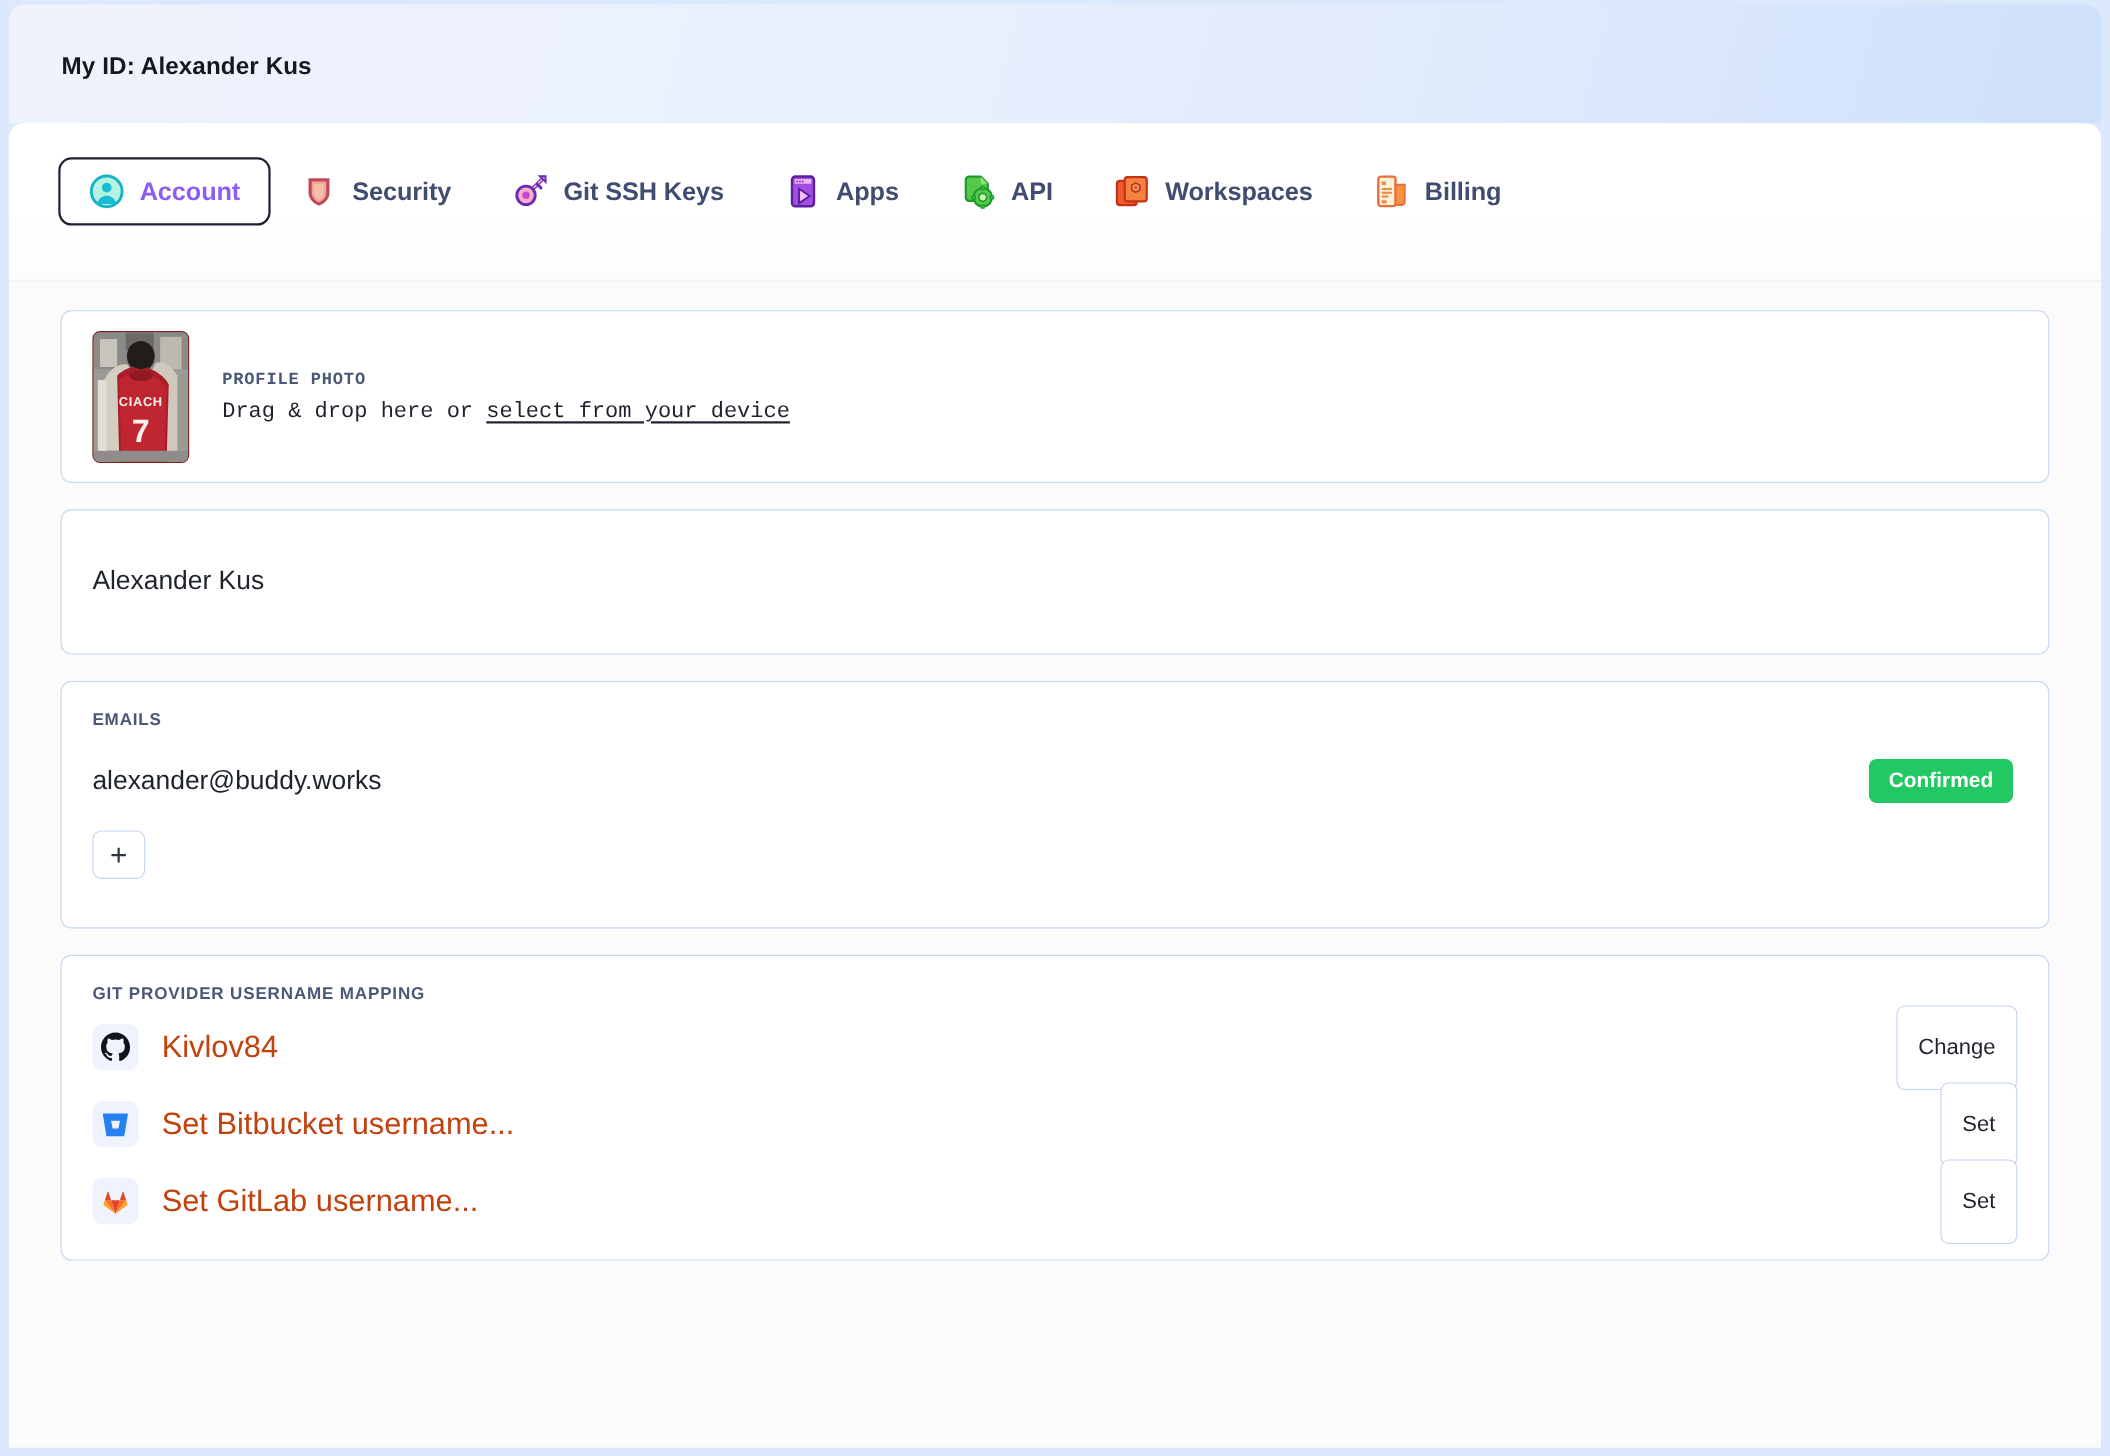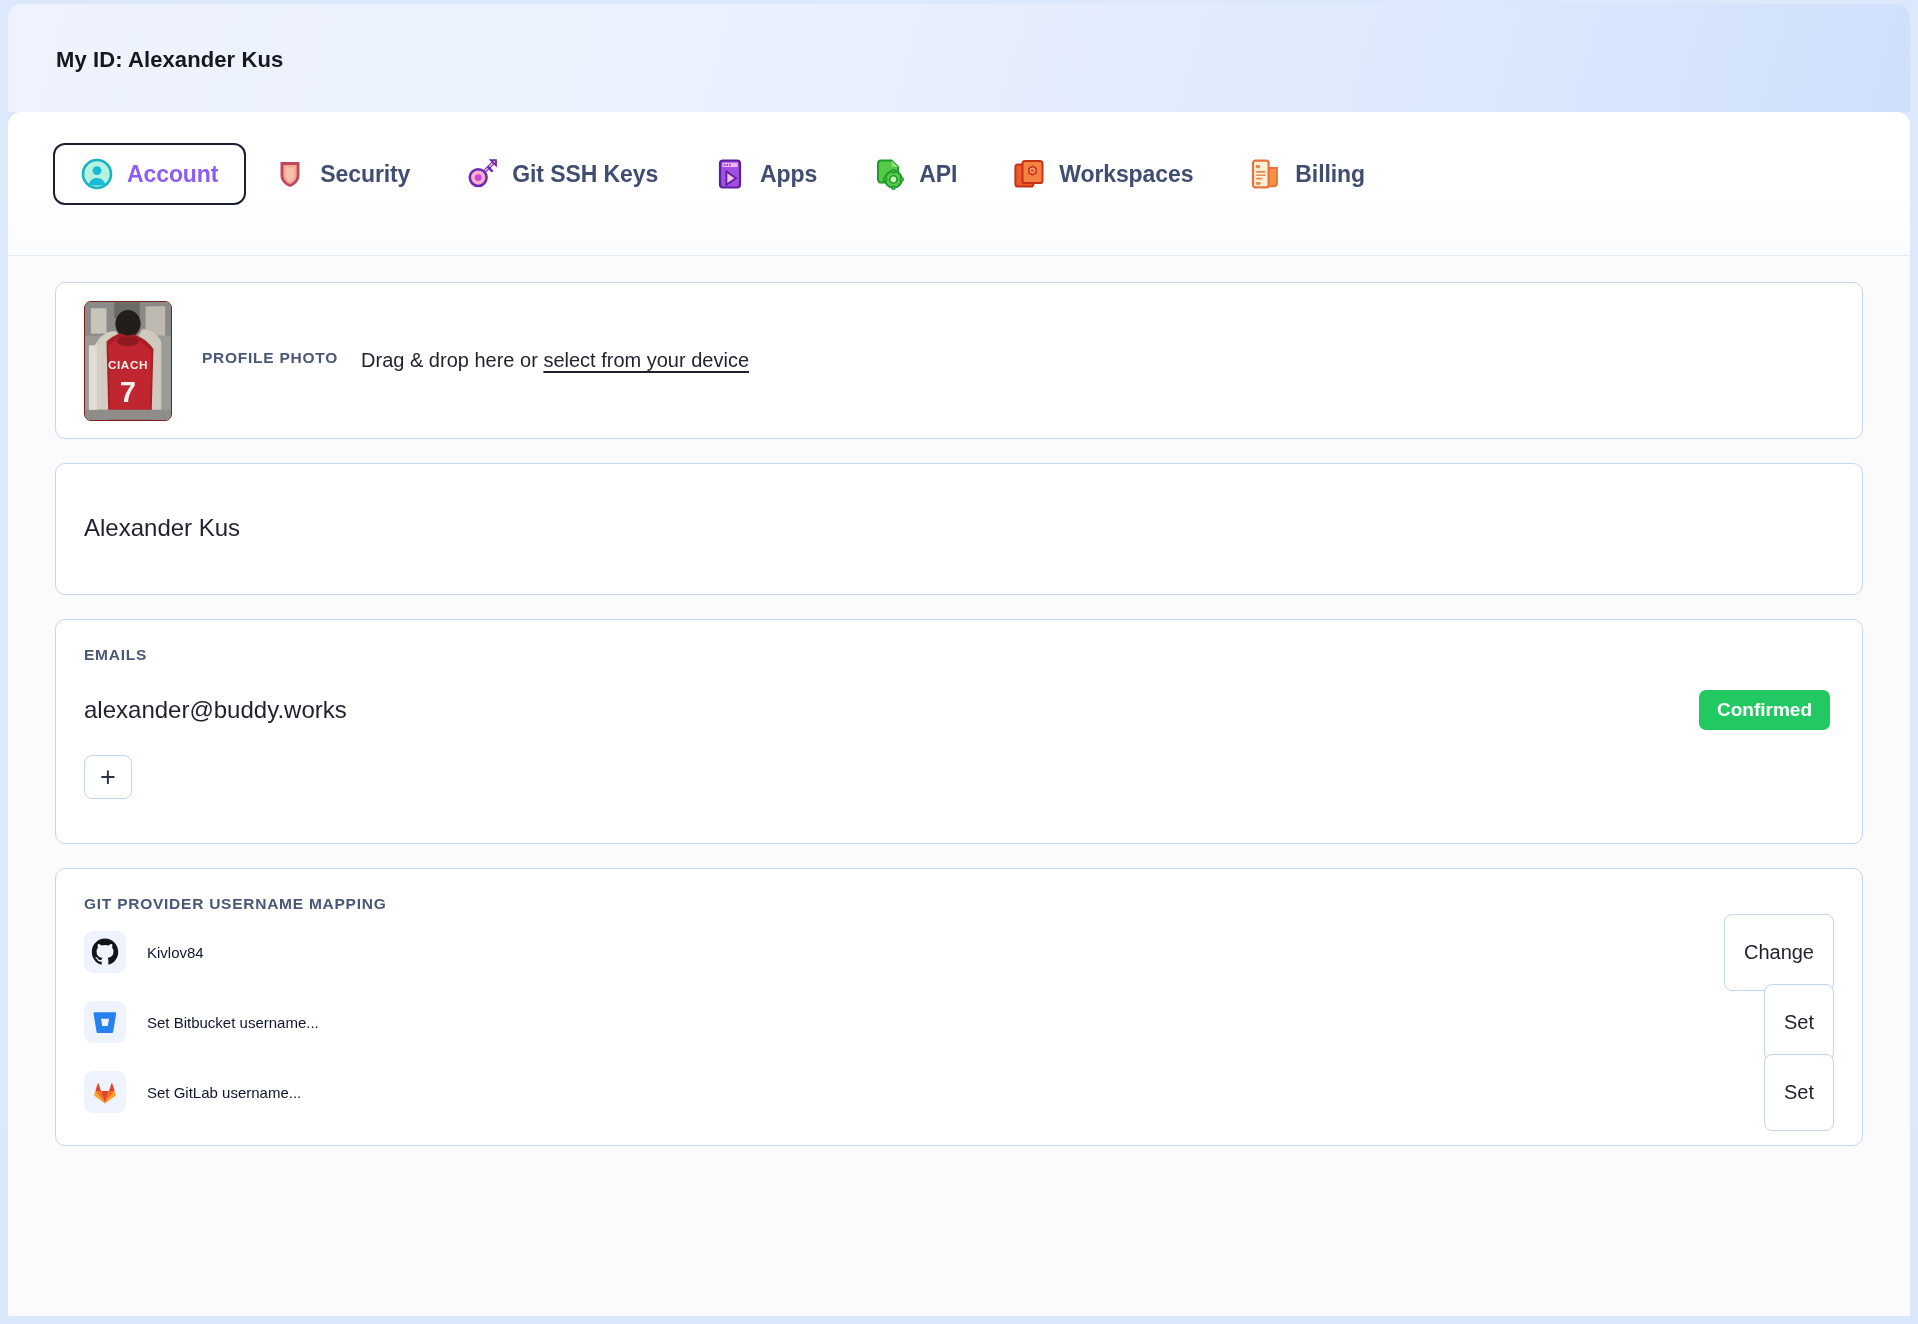--- a/index.html
+++ b/index.html
@@ -150,22 +150,23 @@
     overflow: hidden;
     border: 1px solid #7f1d1d;
     position: relative;
     background: #8d8f8c;
   }
   #avatar-thumb svg { display: block; width: 100%; height: 100%; }
 
   #photo-texts {
     margin-left: 30px;
     display: flex;
-    flex-direction: row;
-    gap: 23px;
+    flex-direction: column;
+    gap: 9px;
+    font-family: Liberation Mono, monospace;
   }
   #dropzone-text {
     font-size: 20px;
     color: #1d222c;
   }
   #select-device-link {
     color: #1d222c;
     text-decoration: underline;
     text-underline-offset: 4px;
     cursor: pointer;
@@ -238,22 +239,22 @@
     height: 42px;
     flex: 0 0 42px;
     border-radius: 9px;
     background: #eef3fd;
     display: flex;
     align-items: center;
     justify-content: center;
   }
   .git-ico-box svg { display: block; }
   .git-name {
-    font-size: 15px;
-    color: #0f172a;
+    font-size: 28px;
+    color: #c2410c;
   }
   .git-btn {
     border: 1px solid #c3d3f0;
     background: #ffffff;
     border-radius: 8px;
     font-size: 20px;
     color: #1d222c;
     padding: 26px 19px;
     cursor: pointer;
     font-family: "Liberation Sans", sans-serif;

